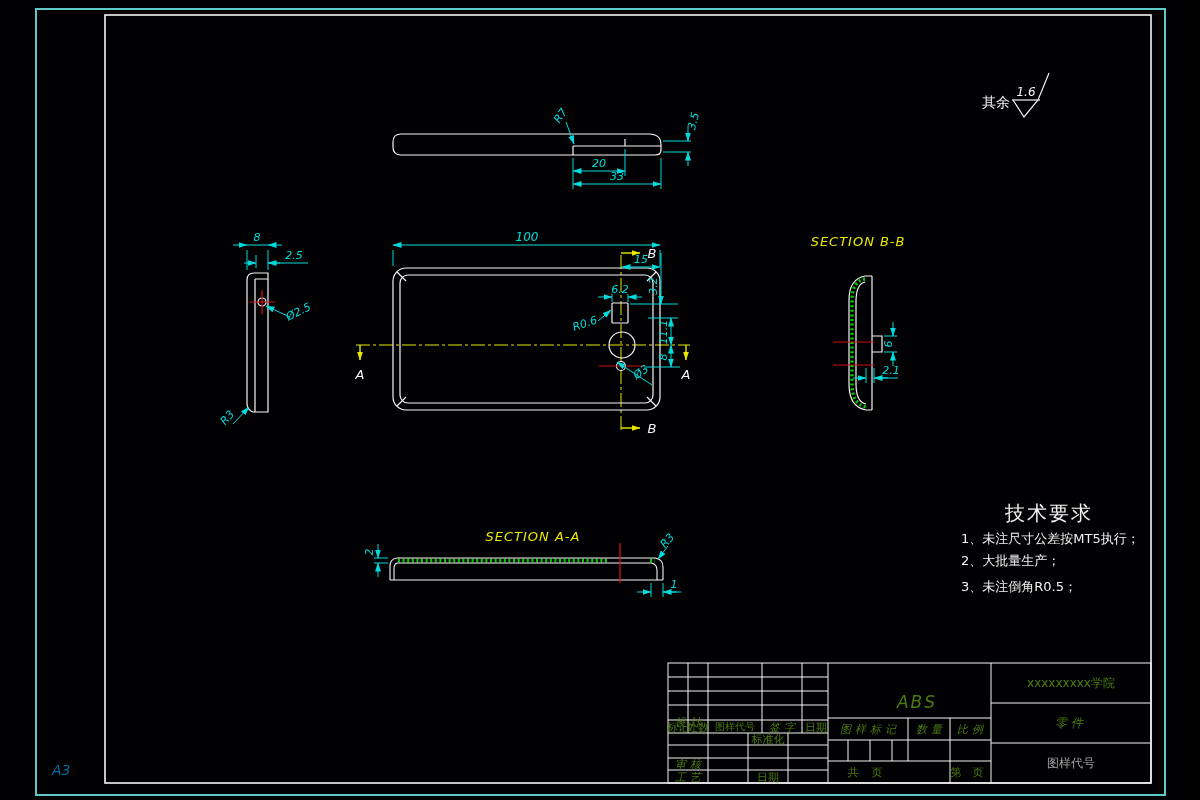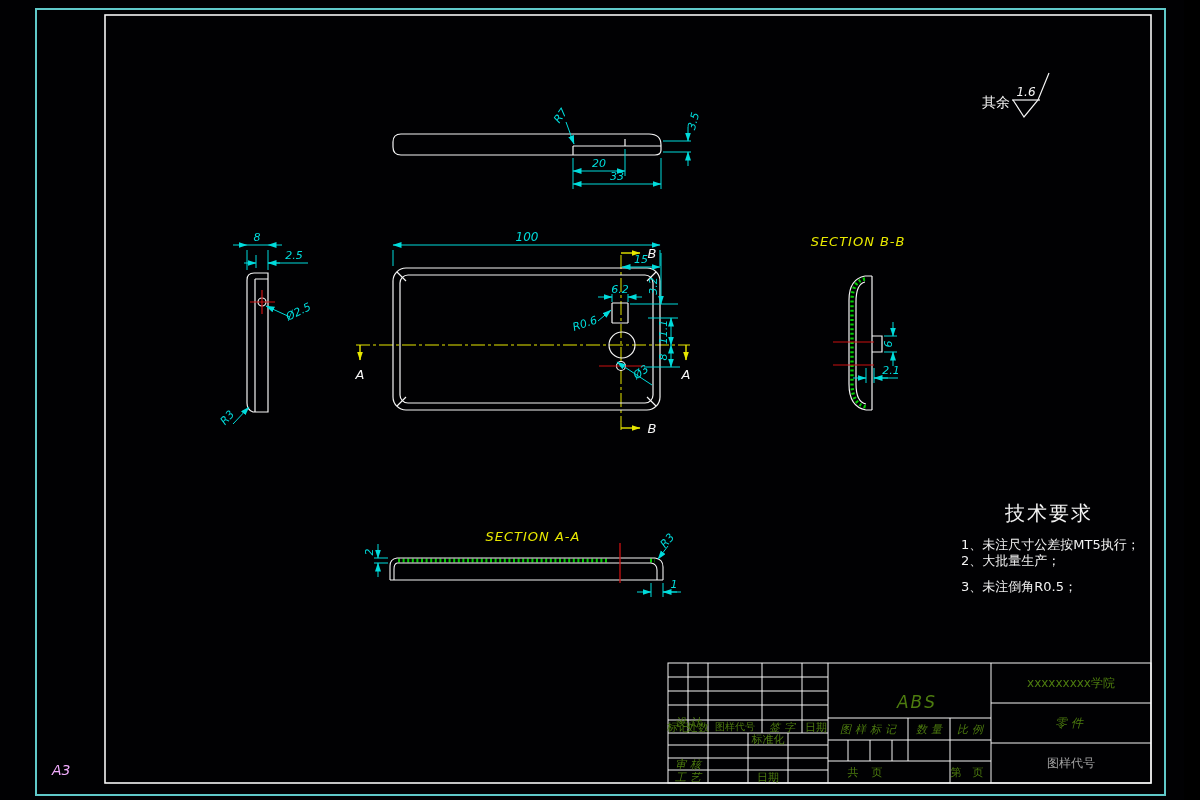--- a/index.html
+++ b/index.html
@@ -16,21 +16,21 @@
   .lbl{position:absolute;color:#4d7c0f;font-size:11px;white-space:nowrap;
        transform:translate(-50%,-50%);}
   .lbl.sp{letter-spacing:4px;font-style:italic;}
   .lbl.small{font-size:10px;}
   .lbl.mid{font-size:12px;}
   .lbl.mat{font-size:17px;font-style:italic;letter-spacing:2px;}
   .lbl.green{color:#a3a3a3;}
   .techreq{position:absolute;left:945px;top:494px;width:240px;color:#f2f2f2;}
   .techreq .t{position:absolute;left:60px;top:6px;font-size:20px;letter-spacing:2px;}
   .techreq .i{position:absolute;left:16px;font-size:13px;white-space:nowrap;}
-  .a3{position:absolute;left:52px;top:762px;color:#f0abfc;font-size:14px;font-style:italic;}
+  .a3{position:absolute;left:52px;top:762px;color:#0369a1;font-size:14px;font-style:italic;}
 </style>
 </head>
 <body>
 
 <div class="canvas">
 
 <svg width="1200" height="800" viewBox="0 0 1200 800">
   <defs>
     <marker id="mc" markerWidth="10" markerHeight="8" refX="8.5" refY="3" orient="auto-start-reverse" markerUnits="userSpaceOnUse">
       <path d="M0,0 L9,3 L0,6 Z" fill="#00dcdc"></path>
@@ -201,21 +201,21 @@
     <path d="M688,663 V733 M708,663 V733 M762,663 V733 M802,663 V733"></path>
     <path d="M708,733 V783 M748,733 V783 M788,733 V783"></path>
     <path d="M828,718 H991 M828,740 H991 M828,761 H991"></path>
     <path d="M908,718 V761 M950,718 V783 M848,740 V761 M870,740 V761 M892,740 V761"></path>
     <path d="M991,703 H1151 M991,743 H1151"></path>
   </g>
 </svg>
 
 <div class="techreq">
   <div class="t">技术要求</div>
-  <div class="i" style="top:42px">1、未注尺寸公差按MT5执行；</div>
+  <div class="i" style="top:36px">1、未注尺寸公差按MT5执行；</div>
   <div class="i" style="top:58px">2、大批量生产；</div>
   <div class="i" style="top:84px">3、未注倒角R0.5；</div>
 </div>
 
 <div>
   <span class="lbl" style="left:678px;top:727px">标记</span>
   <span class="lbl" style="left:698px;top:727px">处数</span>
   <span class="lbl small" style="left:735px;top:727px">图样代号</span>
   <span class="lbl sp" style="left:784px;top:727px">签字</span>
   <span class="lbl" style="left:816px;top:727px">日期</span>

